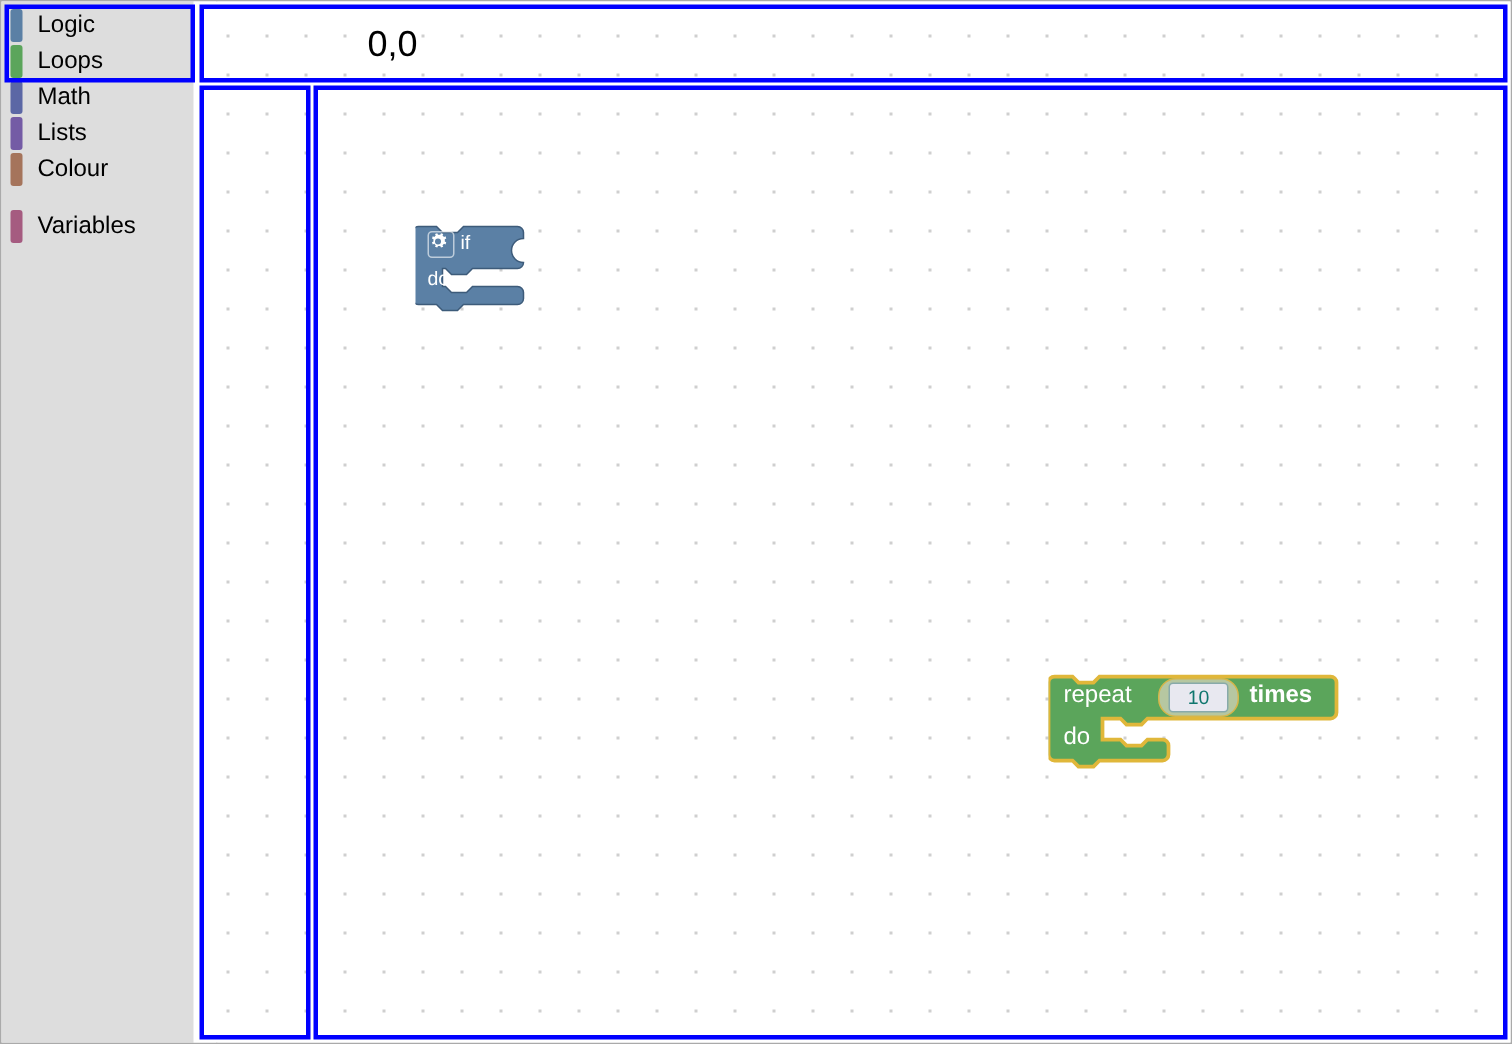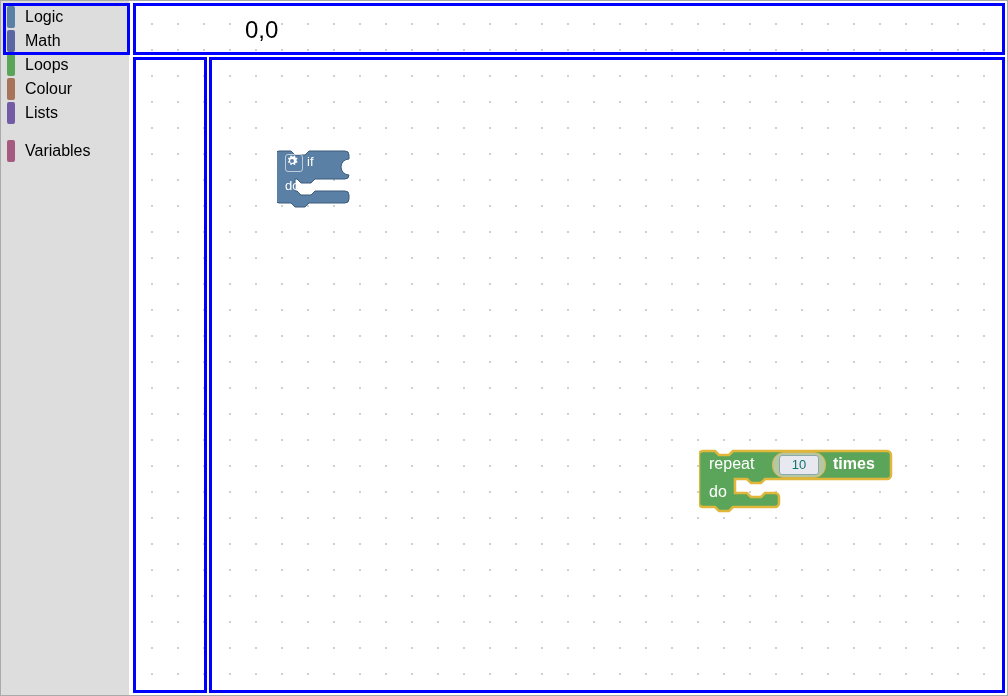--- a/index.html
+++ b/index.html
@@ -112,34 +112,34 @@
 <body>
 
 <div class="app">
 
   <div class="toolbox" id="toolbox">
       <div class="cat">
         <div class="cat-swatch" style="background: rgb(91, 128, 165);"></div>
         <span>Logic</span>
       </div>
       <div class="cat">
+        <div class="cat-swatch" style="background: rgb(91, 165, 91);"></div>
+        <span>Loops</span>
+      </div>
+      <div class="cat">
         <div class="cat-swatch" style="background: rgb(91, 103, 165);"></div>
         <span>Math</span>
       </div>
       <div class="cat">
-        <div class="cat-swatch" style="background: rgb(91, 165, 91);"></div>
-        <span>Loops</span>
+        <div class="cat-swatch" style="background: rgb(116, 91, 165);"></div>
+        <span>Lists</span>
       </div>
       <div class="cat">
         <div class="cat-swatch" style="background: rgb(165, 116, 91);"></div>
         <span>Colour</span>
-      </div>
-      <div class="cat">
-        <div class="cat-swatch" style="background: rgb(116, 91, 165);"></div>
-        <span>Lists</span>
       </div>
       <div class="cat-gap"></div>
       <div class="cat">
         <div class="cat-swatch" style="background: rgb(165, 91, 128);"></div>
         <span>Variables</span>
       </div>
     </div>
 
   <div class="workspace">
 

